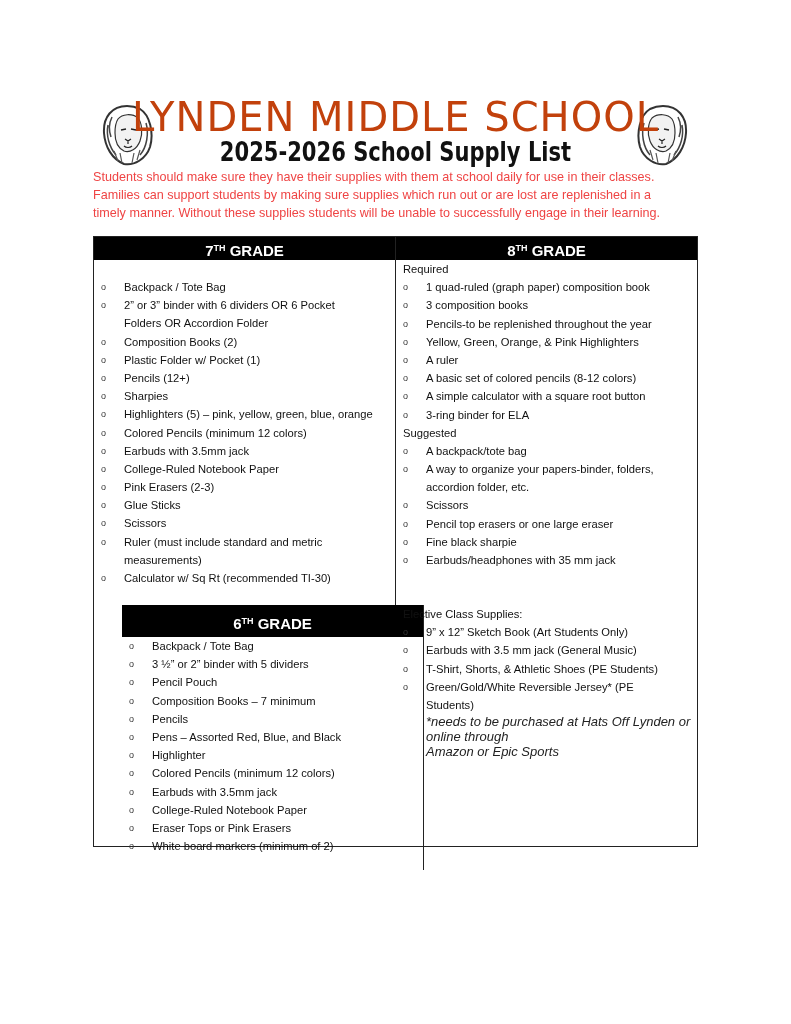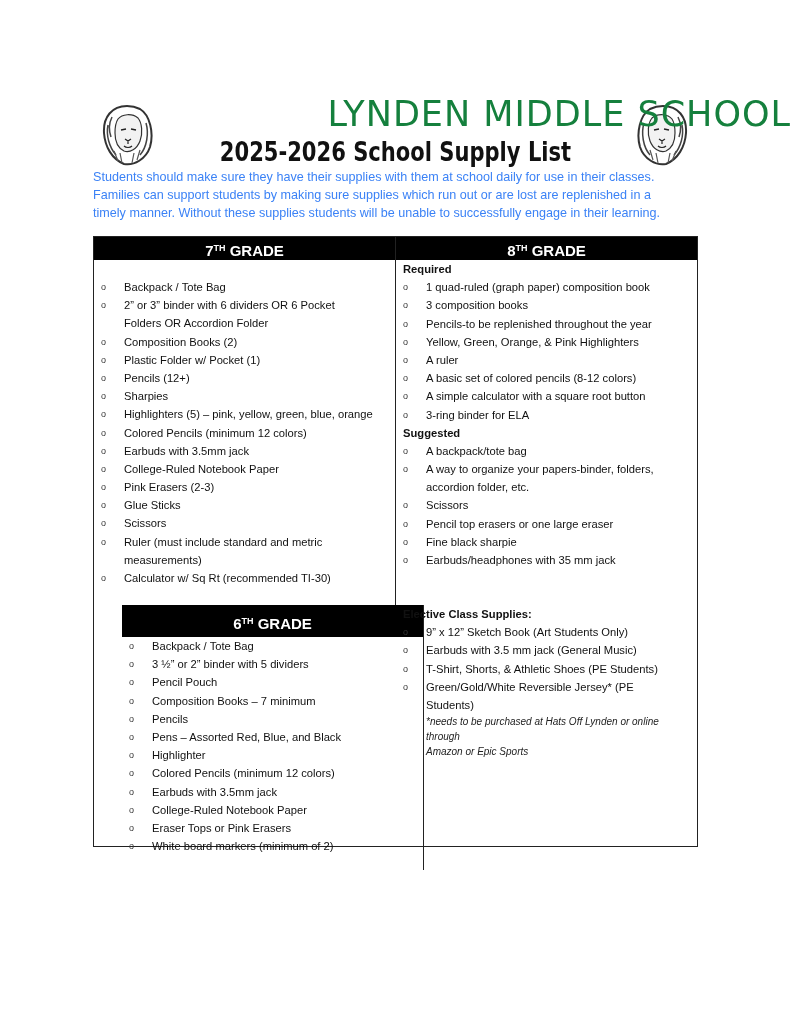--- a/index.html
+++ b/index.html
@@ -1,39 +1,39 @@
 <!DOCTYPE html>
 <html><head>
   <meta charset="utf-8">
   <style>
     html, body { margin: 0; padding: 0; background: #ffffff; }
     body { width: 791px; height: 1024px; position: relative; overflow: hidden; font-family: "Liberation Sans", sans-serif; color: #111; }
     .logo { position: absolute; width: 54px; height: 64px; }
     .logo-left { left: 100px; top: 103px; }
     .logo-right { left: 636px; top: 103px; }
-    .title { position: absolute; left: 0; width: 791px; top: 94px; text-align: right; font-family: "DejaVu Sans", sans-serif; font-size: 35px; letter-spacing: 1px; font-weight: normal; color: #15803d; }
+    .title { position: absolute; left: 0; width: 791px; top: 94px; text-align: center; font-family: "DejaVu Sans", sans-serif; font-size: 40px; letter-spacing: 1px; font-weight: normal; color: #c2410c; }
     .subtitle { position: absolute; left: 0; width: 791px; top: 136px; text-align: center; font-family: "DejaVu Sans", sans-serif; font-weight: bold; font-size: 27px; transform: scaleX(0.78); transform-origin: center; color: #111; }
-    .intro { position: absolute; left: 93px; top: 168px; width: 620px; font-size: 12.6px; line-height: 18px; color: #3b82f6; }
+    .intro { position: absolute; left: 93px; top: 168px; width: 620px; font-size: 12.6px; line-height: 18px; color: #ef4444; }
     .intro p { margin: 0; white-space: nowrap; }
     .grid { position: absolute; left: 93px; top: 236px; width: 605px; height: 611px; border: 1px solid #222; box-sizing: border-box; }
     .cell { position: absolute; box-sizing: border-box; }
     .c-tl { left: 0; top: 0; width: 302px; height: 368px; border-right: 1px solid #222; }
     .c-tr { left: 302px; top: 0; width: 301px; height: 368px; }
     .c-bl { left: 0; top: 368px; width: 302px; height: 265px; border-right: 1px solid #222; margin-left: 28px; }
     .c-br { left: 302px; top: 368px; width: 301px; height: 265px; }
     .head { background: #000; color: #fff; font-weight: bold; text-align: center; font-size: 15px; }
     .head.top { height: 23px; line-height: 23px; }
     .head.bottom { height: 32px; line-height: 32px; }
     .head sup { font-size: 9px; vertical-align: 5px; }
     .body { padding: 0 6px 0 7px; font-size: 11.2px; }
     .row { position: relative; height: 18.2px; line-height: 18.2px; padding-left: 23px; white-space: nowrap; }
     .row .bullet { position: absolute; left: 0; top: 0; font-size: 9px; color: #333; }
     .row.cont { padding-left: 23px; }
-    .section-label { font-weight: bold; height: 18.2px; line-height: 18.2px; font-size: 11.2px; }
-    .note { padding-left: 23px; font-style: italic; font-size: 10px; line-height: 15px; color: #222; }
+    .section-label { font-weight: normal; height: 18.2px; line-height: 18.2px; font-size: 11.2px; }
+    .note { padding-left: 23px; font-style: italic; font-size: 13px; line-height: 15px; color: #222; }
     .spacer { height: 18px; }
   </style>
 </head>
 <body>
 
 <div class="logo logo-left">
   <svg width="54" height="64" viewBox="0 0 54 64">
     <path d="M27 3 C12 3 3 14 4 30 C5 44 12 56 24 61 C34 63 46 56 50 44 C54 30 50 12 40 6 C36 4 31 3 27 3 Z" fill="none" stroke="#333" stroke-width="2"></path>
     <path d="M8 22 C6 32 9 44 16 52 M12 14 C9 20 9 28 11 34 M46 20 C49 30 47 44 40 52" fill="none" stroke="#444" stroke-width="1.5"></path>
     <path d="M18 16 C22 11 32 10 38 15 C42 20 43 30 40 38 C37 46 30 50 24 48 C18 45 15 38 15 30 C15 24 16 19 18 16 Z" fill="#f2f2f2" stroke="#333" stroke-width="1.2"></path>

